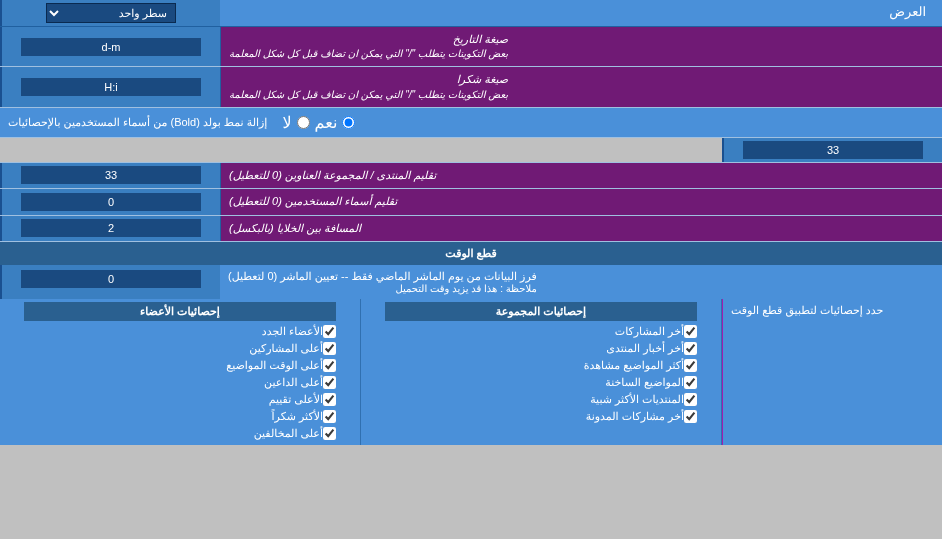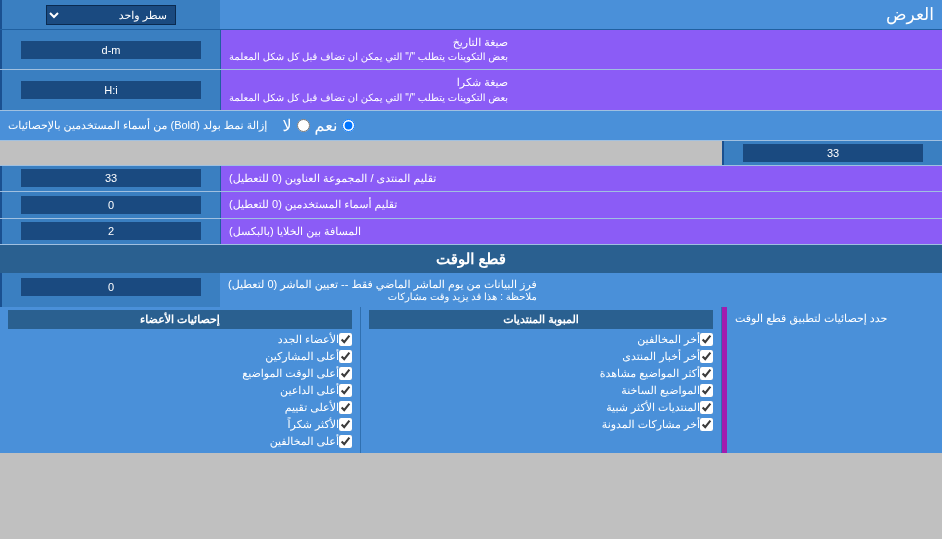--- a/index.html
+++ b/index.html
@@ -10,31 +10,32 @@
       font-size: 12px;
       background: #c0c0c0;
       direction: rtl;
     }
     .row {
       display: flex;
       width: 100%;
       border-bottom: 1px solid #a0c0e0;
     }
     .label-cell {
-      background: #8b5cf6;
+      background: #701a75;
       color: #fff;
       padding: 5px 8px;
       flex: 1;
       text-align: right;
       display: flex;
       align-items: center;
       justify-content: flex-end;
       font-size: 11px;
       line-height: 1.4;
       border-left: 1px solid #2060a0;
+      font-style: italic;
     }
     .label-cell small {
       font-size: 10px;
       display: block;
     }
     .input-cell {
       background: #3a7fc1;
       padding: 3px 5px;
       width: 220px;
       min-width: 220px;
@@ -109,21 +110,21 @@
       width: 100%;
       display: flex;
     }
     .checkbox-columns {
       display: flex;
       flex: 1;
       background: #4a90d9;
     }
     .checkbox-col {
       flex: 1;
-      padding: 3px 8px;
+      padding: 3px 24px;
       border-right: 1px solid #3070b0;
     }
     .checkbox-col-header {
       background: #2a6090;
       color: #fff;
       text-align: center;
       font-weight: bold;
       font-size: 11px;
       padding: 3px;
       margin-bottom: 2px;
@@ -143,22 +144,22 @@
       display: flex;
       width: 100%;
       background: #4a90d9;
       border-bottom: 1px solid #2060a0;
     }
     .top-header-label {
       flex: 1;
       background: #4a90d9;
       color: #fff;
       text-align: right;
-      padding: 4px 8px;
-      font-size: 17px;
+      padding: 4px 16px;
+      font-size: 13px;
     }
     .top-header-input {
       width: 220px;
       min-width: 220px;
       background: #3a7fc1;
       display: flex;
       align-items: center;
       justify-content: center;
       padding: 3px 5px;
       border-left: 2px solid #1a5090;
@@ -245,45 +246,45 @@
     </div>
   </div>
 
   <div class="row">
     <div class="label-cell">المسافة بين الخلايا (بالبكسل)</div>
     <div class="input-cell">
       <input class="input-field" type="text" value="2" style="">
     </div>
   </div>
 
-  <div style="background:#2a6090; color:#fff; text-align:center; font-weight:bold; font-size:15px; padding:5px; width:100%;">قطع الوقت</div>
+  <div style="background:#2a6090; color:#fff; text-align:center; font-weight:bold; font-size:11px; padding:5px; width:100%;">قطع الوقت</div>
 
   <div class="bottom-section">
     <div class="bottom-label">
       <div style="text-align:right;">
         <div>فرز البيانات من يوم الماشر الماضي فقط -- تعيين الماشر (0 لتعطيل)</div>
-        <div style="font-size:10px;">ملاحظة : هذا قد يزيد وقت مشاركات</div>
+        <div style="font-size:10px;">ملاحظة : هذا قد يزيد وقت التحميل</div>
       </div>
     </div>
     <div class="bottom-input-cell">
       <input class="input-field" type="text" value="0" style="">
     </div>
   </div>
 
   <div class="checkboxes-section">
 
-    <div style="background:#4a90d9; color:#fff; padding:5px 8px; width:220px; min-width:220px; text-align:right; font-size:11px; border-left:5px solid #a21caf; display:flex; align-items:flex-start; justify-content:flex-end;">حدد إحصائيات لتطبيق قطع الوقت</div>
+    <div style="background:#4a90d9; color:#fff; padding:5px 8px; width:220px; min-width:220px; text-align:right; font-size:11px; border-left:1px solid #a21caf; display:flex; align-items:flex-start; justify-content:flex-end;">حدد إحصائيات لتطبيق قطع الوقت</div>
 
     <div class="checkbox-columns">
 
       <div class="checkbox-col">
-        <div class="checkbox-col-header">المبوبة المنتديات</div>
-        <div class="checkbox-item">
-          <input type="checkbox" checked="" style="">
-          <label>أخر المخالفين</label>
+        <div class="checkbox-col-header">إحصائيات المجموعة</div>
+        <div class="checkbox-item">
+          <input type="checkbox" checked="" style="">
+          <label>أخر المشاركات</label>
         </div>
         <div class="checkbox-item">
           <input type="checkbox" checked="" style="">
           <label>أخر أخبار المنتدى</label>
         </div>
         <div class="checkbox-item">
           <input type="checkbox" checked="" style="">
           <label>أكثر المواضيع مشاهدة</label>
         </div>
         <div class="checkbox-item">

